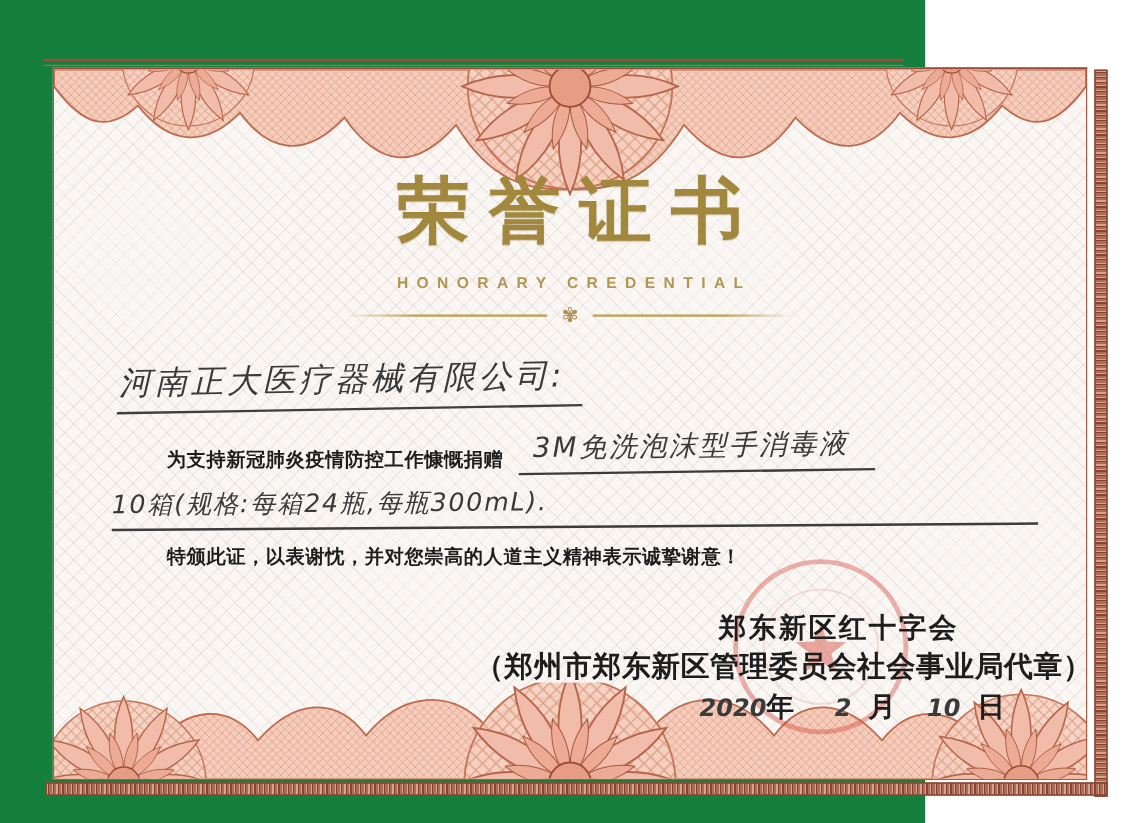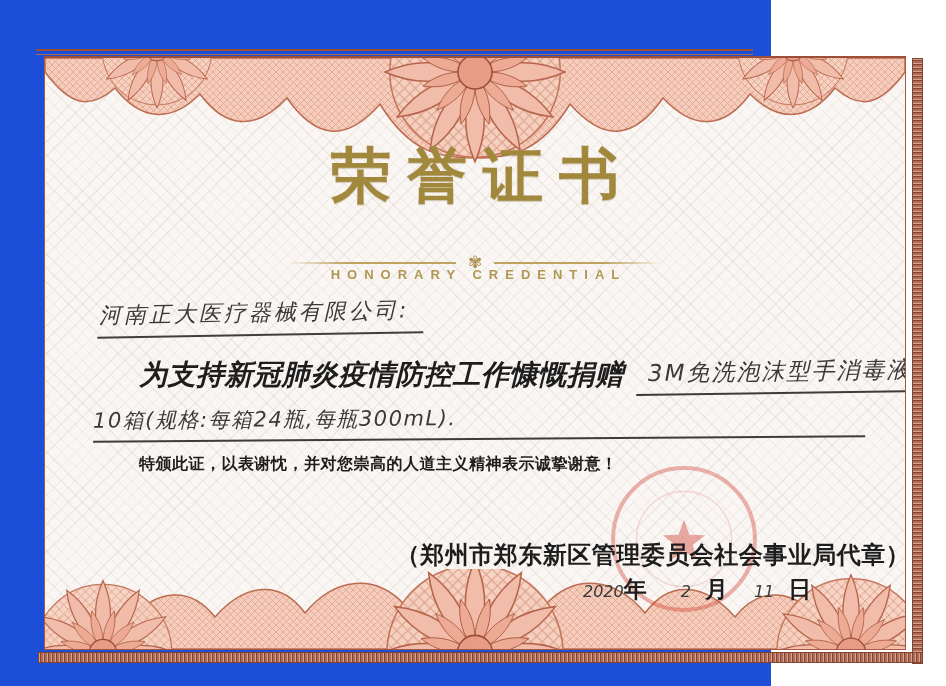--- a/index.html
+++ b/index.html
@@ -1,20 +1,20 @@
 <!DOCTYPE html>
 <html><head>
 <meta charset="utf-8">
 <style>
   html,body{margin:0;padding:0;}
   body{
     width:946px;height:686px;background:#ffffff;overflow:hidden;
     font-family:"Liberation Sans", sans-serif;position:relative;
   }
-  .page{position:relative;width:771px;height:686px;background:#1d4ed8;}
+  .page{position:relative;width:771px;height:686px;background:#15803d;}
 
   
   .band{position:absolute;background-color:#9b5743;border:1px solid #83442f;box-sizing:border-box;}
   .band-right{
     left:912px;top:58px;width:11px;height:606px;
     background-image:repeating-linear-gradient(180deg, rgba(255,228,216,.55) 0 1px, rgba(118,48,32,.55) 1px 2px, rgba(214,148,122,.35) 2px 4px);
   }
   .band-bottom{
     left:38px;top:652px;width:885px;height:11px;
     background-image:repeating-linear-gradient(90deg, rgba(255,228,216,.55) 0 1px, rgba(118,48,32,.55) 1px 2px, rgba(214,148,122,.35) 2px 4px);
@@ -39,54 +39,54 @@
   
   .gold-title{
     position:absolute;top:78px;left:0;right:0;z-index:3;margin:0;
     text-align:center;font-family:"DejaVu Serif","Liberation Serif",serif;
     font-weight:700;font-size:60px;letter-spacing:16px;padding-left:16px;
     color:#a2883c;text-shadow:0 1px 1px rgba(125,100,40,.35);
   }
   .gold-sub{
     position:absolute;top:170px;left:0;right:0;z-index:3;
     text-align:center;font-size:13px;letter-spacing:7px;padding-left:7px;
-    color:#b29752;font-weight:700;margin-top:39px;
+    color:#b29752;font-weight:700;
   }
   .divider{position:absolute;top:196px;left:0;right:0;z-index:3;display:flex;align-items:center;justify-content:center;gap:12px;}
   .dl{width:168px;height:2px;}
   .dl.l{background:linear-gradient(90deg, transparent, #bfa45e 35%, #bfa45e);}
   .dl.r{background:linear-gradient(270deg, transparent, #bfa45e 35%, #bfa45e);}
   .orn{color:#ac9150;font-size:17px;line-height:1;}
 
   .hand{font-family:"DejaVu Sans",sans-serif;font-style:italic;color:#3a3a3a;}
   .printzh{font-family:"Liberation Serif","DejaVu Serif",serif;font-weight:700;color:#1d1d1d;}
 
-  .recipient{position:absolute;top:240px;left:52px;z-index:3;font-size:22px;letter-spacing:3px;}
+  .recipient{position:absolute;top:240px;left:52px;z-index:3;font-size:27px;letter-spacing:3px;}
   .recipient .u{display:inline-block;border-bottom:2px solid #3f3f3f;padding:0 14px 6px 2px;transform:rotate(-1deg);}
 
   .line2{position:absolute;top:298px;left:94px;right:24px;z-index:3;display:flex;align-items:flex-end;}
-  .line2 .intro{font-size:28px;letter-spacing:.5px;white-space:nowrap;font-style:italic;}
+  .line2 .intro{font-size:16px;letter-spacing:.5px;white-space:nowrap;}
   .line2 .item{
     font-size:23px;letter-spacing:2px;margin-left:12px;white-space:nowrap;
     display:inline-block;border-bottom:2px solid #3c3c3c;padding:0 22px 5px 12px;transform:rotate(-0.8deg);
   }
 
   .line3{
     position:absolute;top:346px;left:48px;width:772px;z-index:3;
     font-size:21px;letter-spacing:1.5px;border-bottom:2px solid #3c3c3c;
     padding-bottom:6px;transform:rotate(-0.4deg);
   }
 
   .line4{position:absolute;top:396px;left:94px;z-index:3;font-size:16px;letter-spacing:.5px;white-space:nowrap;}
 
   .issuer1{position:absolute;top:450px;left:454px;width:400px;z-index:3;text-align:center;font-size:23px;letter-spacing:2px;}
   .issuer2{position:absolute;top:481px;left:348px;width:520px;z-index:3;text-align:center;font-size:24px;letter-spacing:.5px;white-space:nowrap;}
 
   .date-row{position:absolute;top:516px;left:538px;z-index:3;display:flex;align-items:baseline;}
-  .date-row .hand{font-size:16px;}
+  .date-row .hand{font-size:20px;font-weight:bold;}
   .date-row .unit{font-size:23px;}
   .g1{width:14px;} .g2{width:34px;} .g3{width:26px;}
 
   .seal{position:absolute;left:563px;top:405px;width:152px;height:152px;z-index:2;opacity:.85;}
 
   .wm{position:absolute;left:0;top:0;width:100%;height:100%;}
 </style>
 </head>
 <body>
 
@@ -171,29 +171,30 @@
 
     <div class="line2">
       <span class="intro printzh">为支持新冠肺炎疫情防控工作慷慨捐赠</span>
       <span class="item hand">3M免洗泡沫型手消毒液</span>
     </div>
 
     <div class="line3 hand">10箱(规格:每箱24瓶,每瓶300mL).</div>
 
     <div class="line4 printzh">特颁此证，以表谢忱，并对您崇高的人道主义精神表示诚挚谢意！</div>
 
+    <div class="issuer1 printzh">郑东新区红十字会</div>
     <div class="issuer2 printzh">（郑州市郑东新区管理委员会社会事业局代章）</div>
 
     <div class="date-row">
       <span class="hand">2020</span>
       <span class="unit printzh">年</span>
       <span class="g2"></span>
       <span class="hand">2</span>
       <span class="g1"></span>
       <span class="unit printzh">月</span>
       <span class="g3"></span>
-      <span class="hand">11</span>
+      <span class="hand">10</span>
       <span class="g1"></span>
       <span class="unit printzh">日</span>
     </div>
 
   </div>
 </div>
 
 </body></html>

